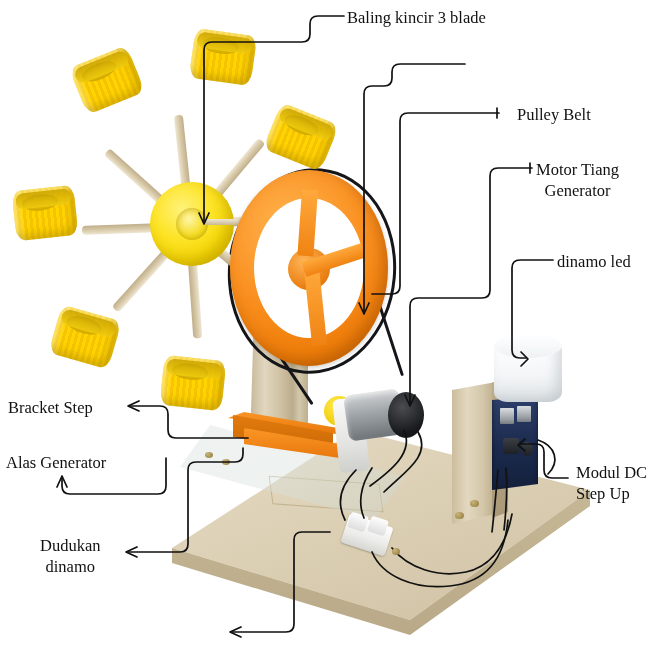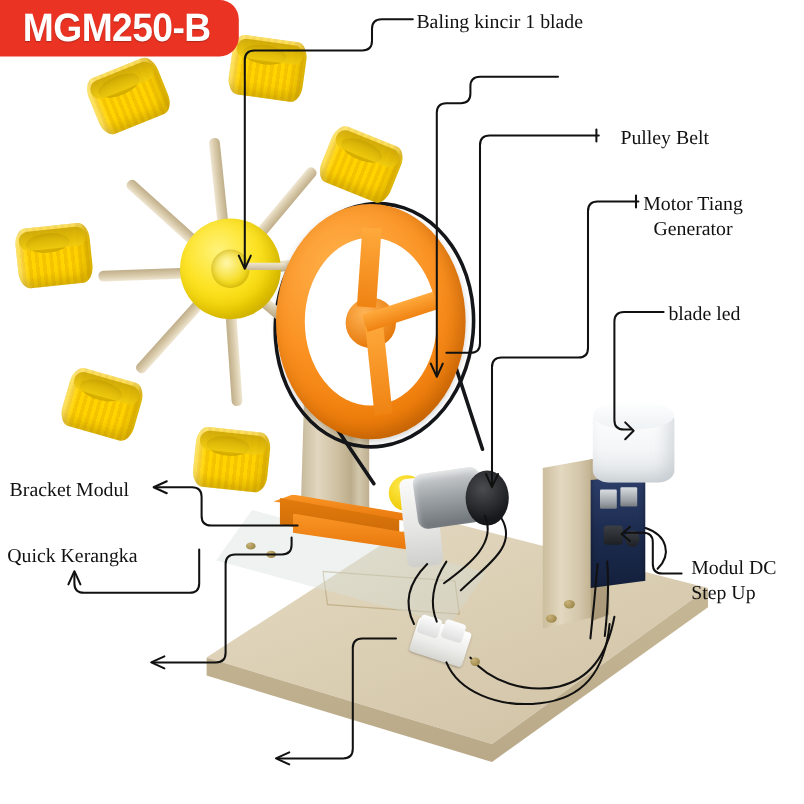--- a/index.html
+++ b/index.html
@@ -266,27 +266,26 @@
     <path d="M62,478 L62,486 Q62,494 70,494 L158,494 Q166,494 166,486 L166,458"></path>
     <path class="tick" d="M57,487 L62,476 L67,487"></path>
 
     <path d="M128,552 L180,552 Q188,552 188,544 L188,470 Q188,462 196,462 L235,462 Q243,462 243,454 L243,448"></path>
     <path class="tick" d="M137,547 L126,552 L137,557"></path>
 
     <path d="M232,632 L286,632 Q294,632 294,624 L294,540 Q294,532 302,532 L330,532"></path>
     <path class="tick" d="M241,627 L230,632 L241,637"></path>
   </svg>
 
-  <div class="badge" style="background:#ea3323;">
-    <span>MGM250-B</span>
-  </div>
-
-  <div class="lbl r" style="left:347px;top:7px;">Baling kincir 1 blade</div>
+
+  <div class="lbl r" style="left:347px;top:7px;">Baling kincir 3 blade</div>
   <div class="lbl r" style="left:517px;top:104px;text-align:right;">Pulley Belt</div>
   <div class="lbl r" style="left:536px;top:159px;text-align:center;">Motor Tiang
 Generator</div>
-  <div class="lbl r" style="left:557px;top:251px;">blade led</div>
+  <div class="lbl r" style="left:557px;top:251px;">dinamo led</div>
   <div class="lbl r" style="left:576px;top:462px;">Modul DC
 Step Up</div>
-  <div class="lbl l" style="left:8px;top:397px;">Bracket Modul</div>
-  <div class="lbl l" style="left:6px;top:452px;">Quick Kerangka</div>
+  <div class="lbl l" style="left:8px;top:397px;">Bracket Step</div>
+  <div class="lbl l" style="left:6px;top:452px;">Alas Generator</div>
+  <div class="lbl l" style="left:40px;top:535px;text-align:center;">Dudukan
+dinamo</div>
 
 </div>
 
 </body></html>

